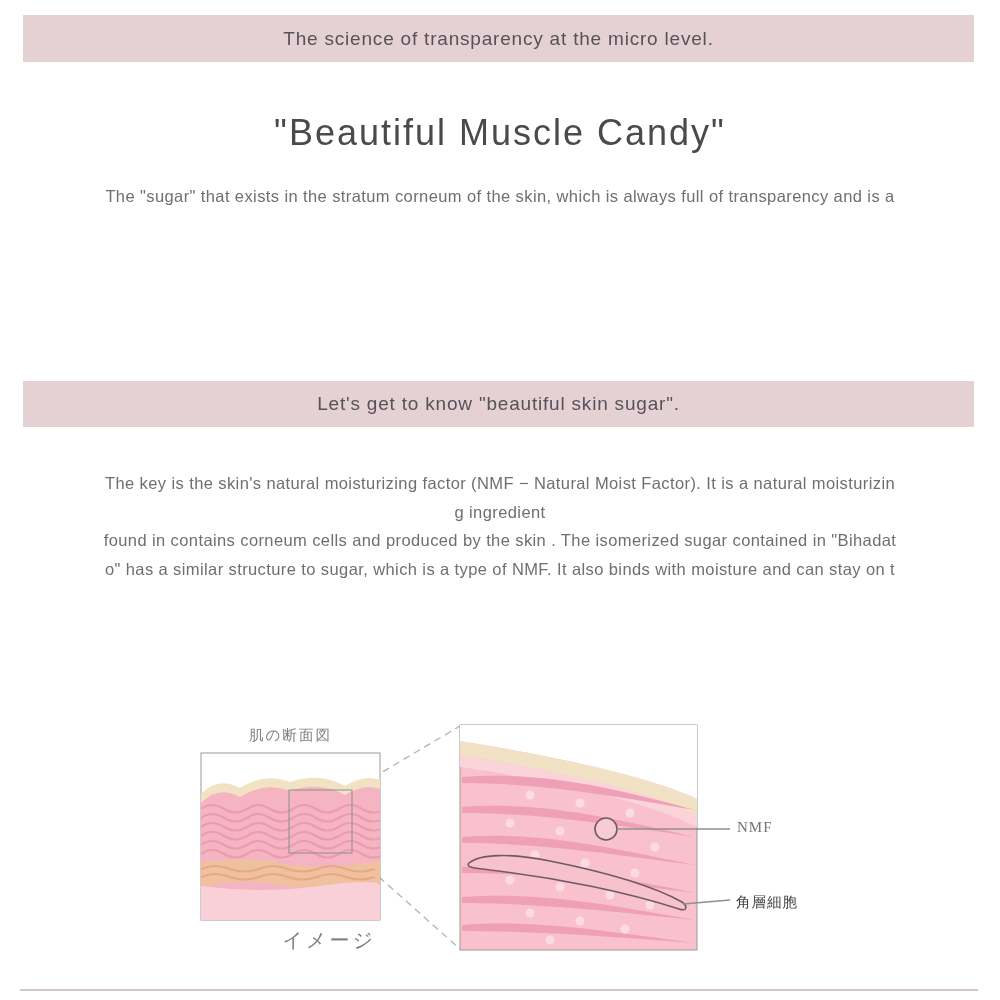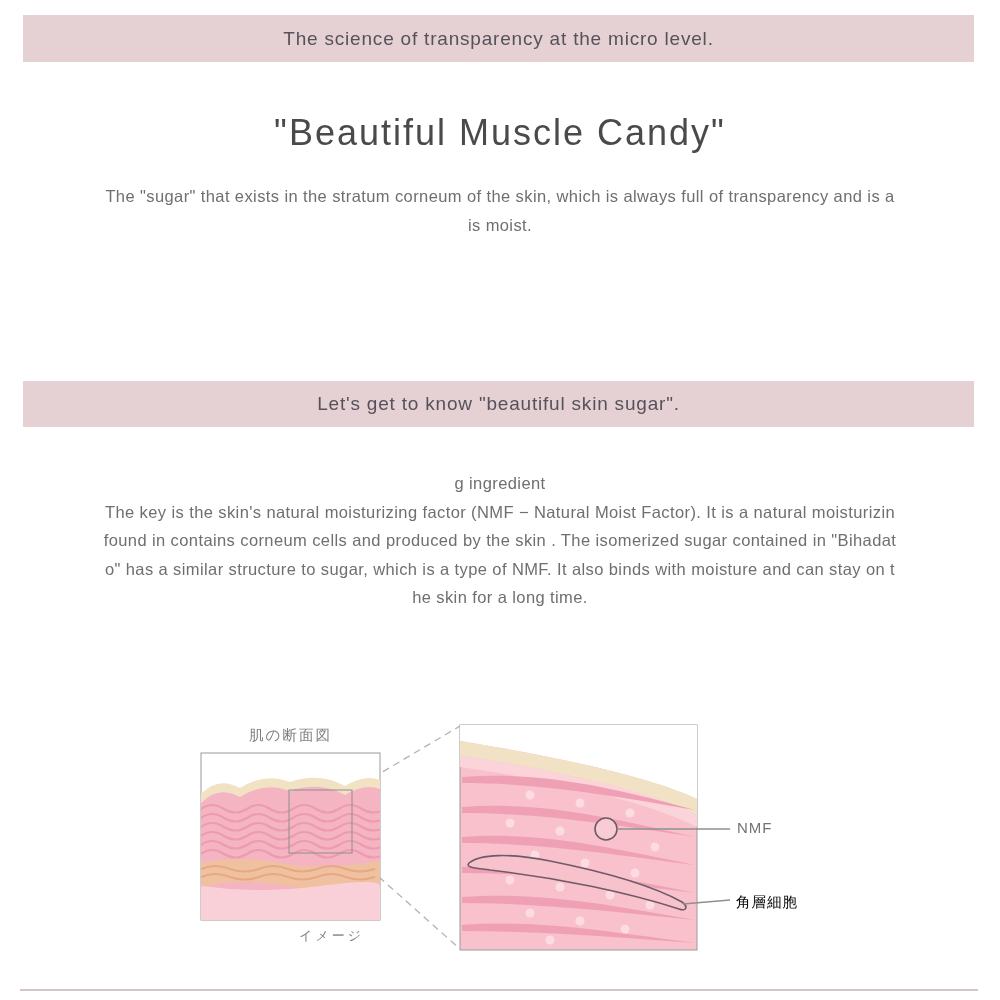--- a/index.html
+++ b/index.html
@@ -17,57 +17,55 @@
   .heading{
     position:absolute;left:0;top:112px;width:1000px;text-align:center;
     font-size:36px;font-weight:300;color:#4a4a4a;letter-spacing:2px;margin:0;
   }
   .para{
     position:absolute;left:24px;width:952px;text-align:center;
     color:#6f6f6f;font-size:16.5px;line-height:28.5px;letter-spacing:0.4px;
   }
   .para.p1{top:182px;}
   .para.p2{top:469px;}
-  .diagram{position:absolute;left:180px;top:715px;width:640px;height:245px;}
+  .diagram{position:absolute;left:180px;top:715px;width:640px;height:245px;font-family:Liberation Serif, serif;}
   .diagram svg{position:absolute;left:0;top:0;}
   .dlabel{position:absolute;color:#7f7f7f;}
   .dlabel.title{left:21px;top:11px;width:179px;text-align:center;font-size:14.5px;letter-spacing:2px;}
-  .dlabel.caption{left:84px;top:212px;width:100px;text-align:right;font-size:13px;letter-spacing:3px;}
+  .dlabel.caption{left:96px;top:212px;width:100px;text-align:right;font-size:20px;letter-spacing:3px;}
   .dlabel.nmf{left:557px;top:104px;font-size:15px;color:#737373;letter-spacing:1px;}
-  .dlabel.cell{left:556px;top:178px;font-size:14.5px;color:#000000;letter-spacing:1px;}
+  .dlabel.cell{left:556px;top:178px;font-size:14.5px;color:#404040;letter-spacing:1px;}
   .bottom-strip{
     position:absolute;left:20px;top:989px;width:958px;height:2px;background:#d3c6c9;
   }
 </style>
 </head>
 <body>
 
 <div class="page">
 
   <div class="banner b1">
     <span>The science of transparency at the micro level.</span>
   </div>
 
   <h1 class="heading">"Beautiful Muscle Candy"</h1>
 
   <div class="para p1">
     <div>The "sugar" that exists in the stratum corneum of the skin, which is always full of transparency and is a</div>
-    <div>is moist.</div>
   </div>
 
   <div class="banner b2">
     <span>Let's get to know "beautiful skin sugar".</span>
   </div>
 
   <div class="para p2">
+    <div>The key is the skin's natural moisturizing factor (NMF − Natural Moist Factor). It is a natural moisturizin</div>
     <div>g ingredient</div>
-    <div>The key is the skin's natural moisturizing factor (NMF − Natural Moist Factor). It is a natural moisturizin</div>
     <div>found in contains corneum cells and produced by the skin . The isomerized sugar contained in "Bihadat</div>
     <div>o" has a similar structure to sugar, which is a type of NMF. It also binds with moisture and can stay on t</div>
-    <div>he skin for a long time.</div>
   </div>
 
   <div class="diagram">
     <svg width="640" height="245" viewBox="0 0 640 245">
       <defs>
         <clipPath id="clipSmall">
             <rect x="21" y="38" width="179" height="167"></rect>
           </clipPath>
         <clipPath id="clipBig">
             <rect x="280" y="10" width="237" height="225"></rect>

